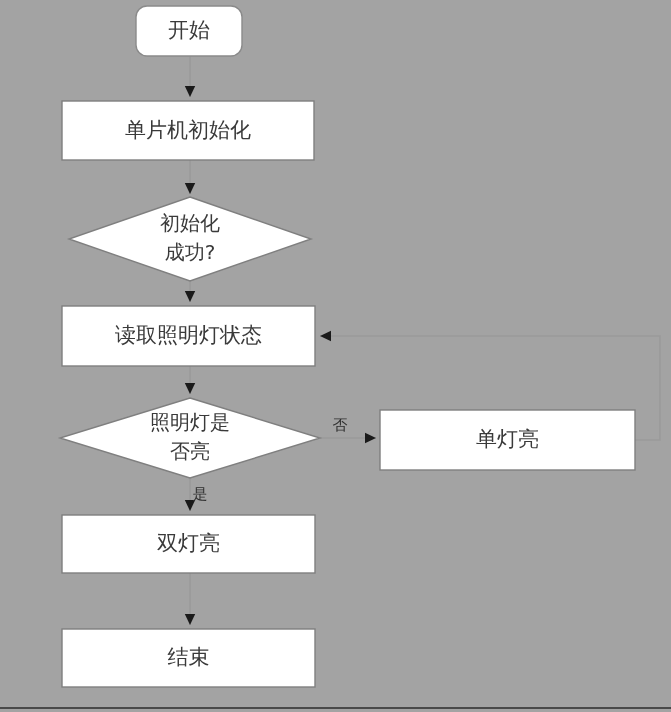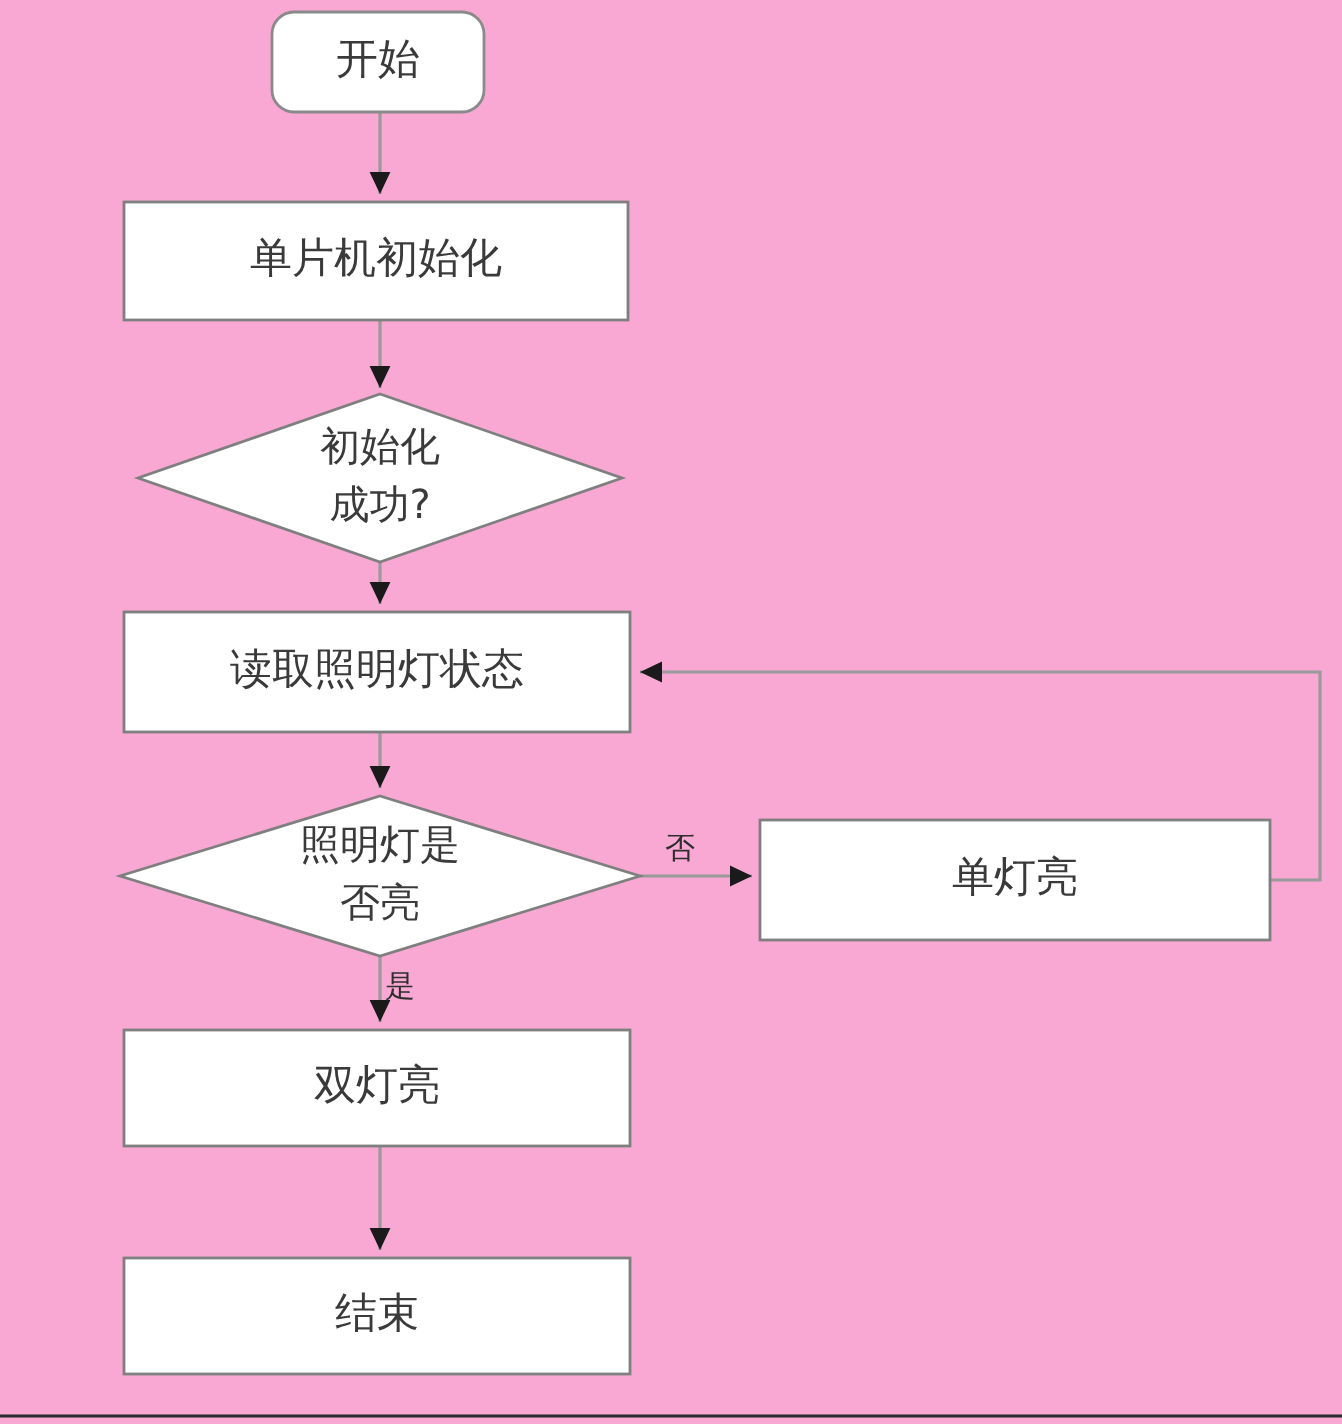--- a/index.html
+++ b/index.html
@@ -11,21 +11,21 @@
   body {
     width: 671px;
     height: 712px;
     font-family: "DejaVu Sans", "Liberation Sans", sans-serif;
     overflow: hidden;
   }
   #flowchart-root {
     position: relative;
     width: 671px;
     height: 712px;
-    background: #f9a8d4;
+    background: #a3a3a3;
   }
   svg#flow-svg {
     position: absolute;
     top: 0;
     left: 0;
     width: 671px;
     height: 712px;
     display: block;
   }
   .node-shape {

